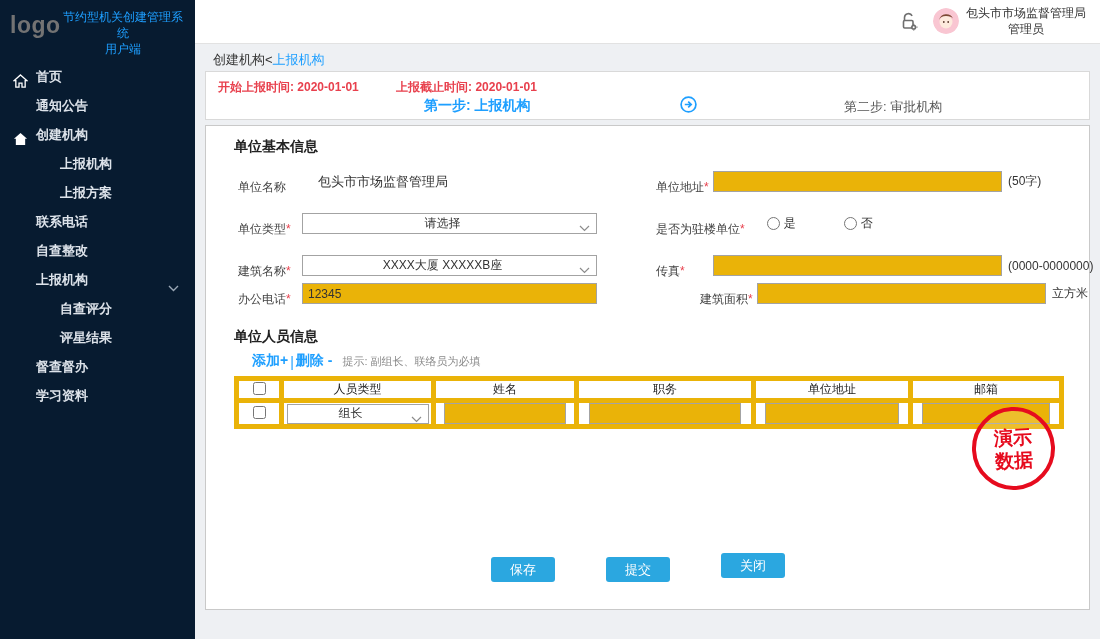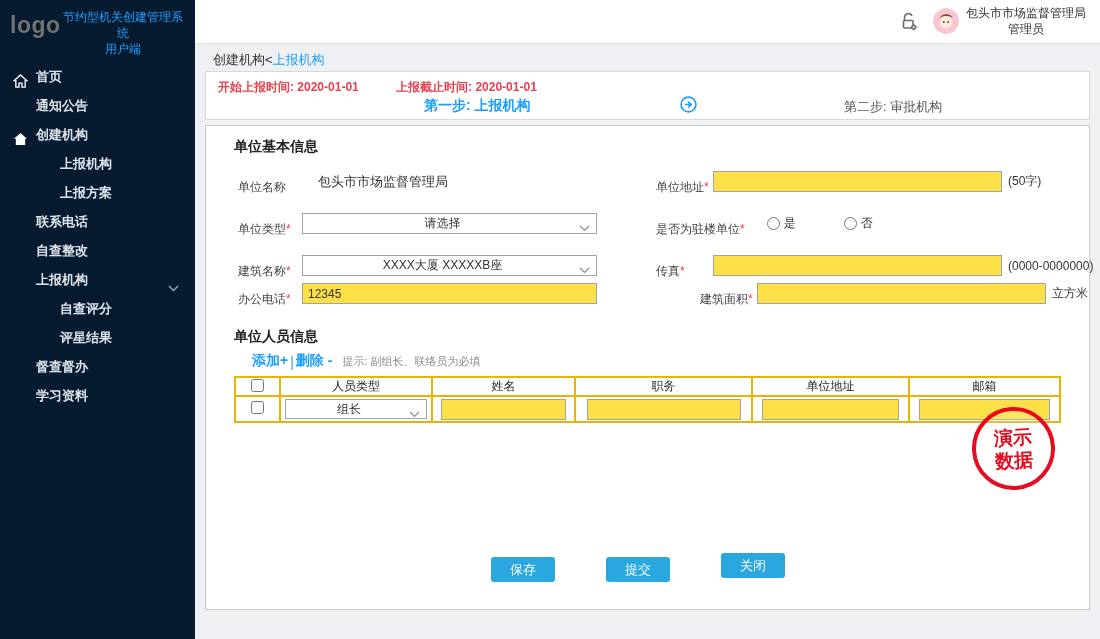--- a/index.html
+++ b/index.html
@@ -61,21 +61,21 @@
   .r1 { top:44px; } .r2 { top:86px; } .r3 { top:128px; } .r4 { top:156px;gap:44px; }
   .col-l { width:418px; display:flex; align-items:center; flex:none; }
   .col-r { display:flex; align-items:center; flex:1; }
   .flabel { font-size:12px; color:#444; flex:none;margin-top:12px; }
   .col-l .flabel { width:64px; }
   .col-r .flabel { width:57px; }
   .star { color:#e8404d; }
   .fvalue { font-size:13px; color:#333; margin-left:16px; }
   .suffix { font-size:12px; color:#333; margin-left:6px; white-space:nowrap; }
   input[type=text] {
-    height:21px; border:1px solid #a3a3a3; background:#fde047;
+    height:21px; border:1px solid #a3a3a3; background:#eab308;
     font-size:12px; padding:0 5px; color:#333; font-family:inherit;
   }
   .inp-l { width:295px; }
   .inp-r { width:289px; }
   .sel {
     position:relative; width:295px; height:21px; border:1px solid #a3a3a3;
     background:#fff; display:flex; align-items:center; padding:0 20px 0 6px;
     font-size:12px; color:#333; cursor:pointer; white-space:nowrap; overflow:hidden;justify-content:center;
   }
   .sel .chev { position:absolute; right:6px; top:7px; }
@@ -85,21 +85,21 @@
   .radio-gap { width:48px; }
   .staff-tools { position:absolute; left:46px; top:226px; display:flex; align-items:flex-end; }
   .tool-link { font-size:14px; font-weight:bold; color:#1e9fff; cursor:pointer; }
   .tool-sep { font-size:14px; color:#1e9fff; margin:0 2px; }
   .hint { font-size:11px; color:#8a8a8a; margin-left:10px; padding-bottom:1px; }
   .staff-table {
     position:absolute; left:28px; top:250px; width:825px;
     border-collapse:collapse; table-layout:fixed;
   }
   .staff-table th, .staff-table td {
-    border:2px solid #eab308; text-align:center; vertical-align:middle;
+    border:5px solid #eab308; text-align:center; vertical-align:middle;
   }
   .staff-table th { height:19px; font-size:12px; font-weight:normal; color:#222; }
   .staff-table td { height:26px; }
   .cell-inp { width:88%; }
   .sel.sel-cell { width:142px; margin:0 auto; height:20px; }
   .stamp {
     position:absolute; left:766px; top:281px; width:83px; height:83px;
     border:4px solid #e60b1e; border-radius:50%;
     display:flex; flex-direction:column; align-items:center; justify-content:center;
     color:#e60b1e; font-size:19px; font-weight:bold; line-height:23px;

